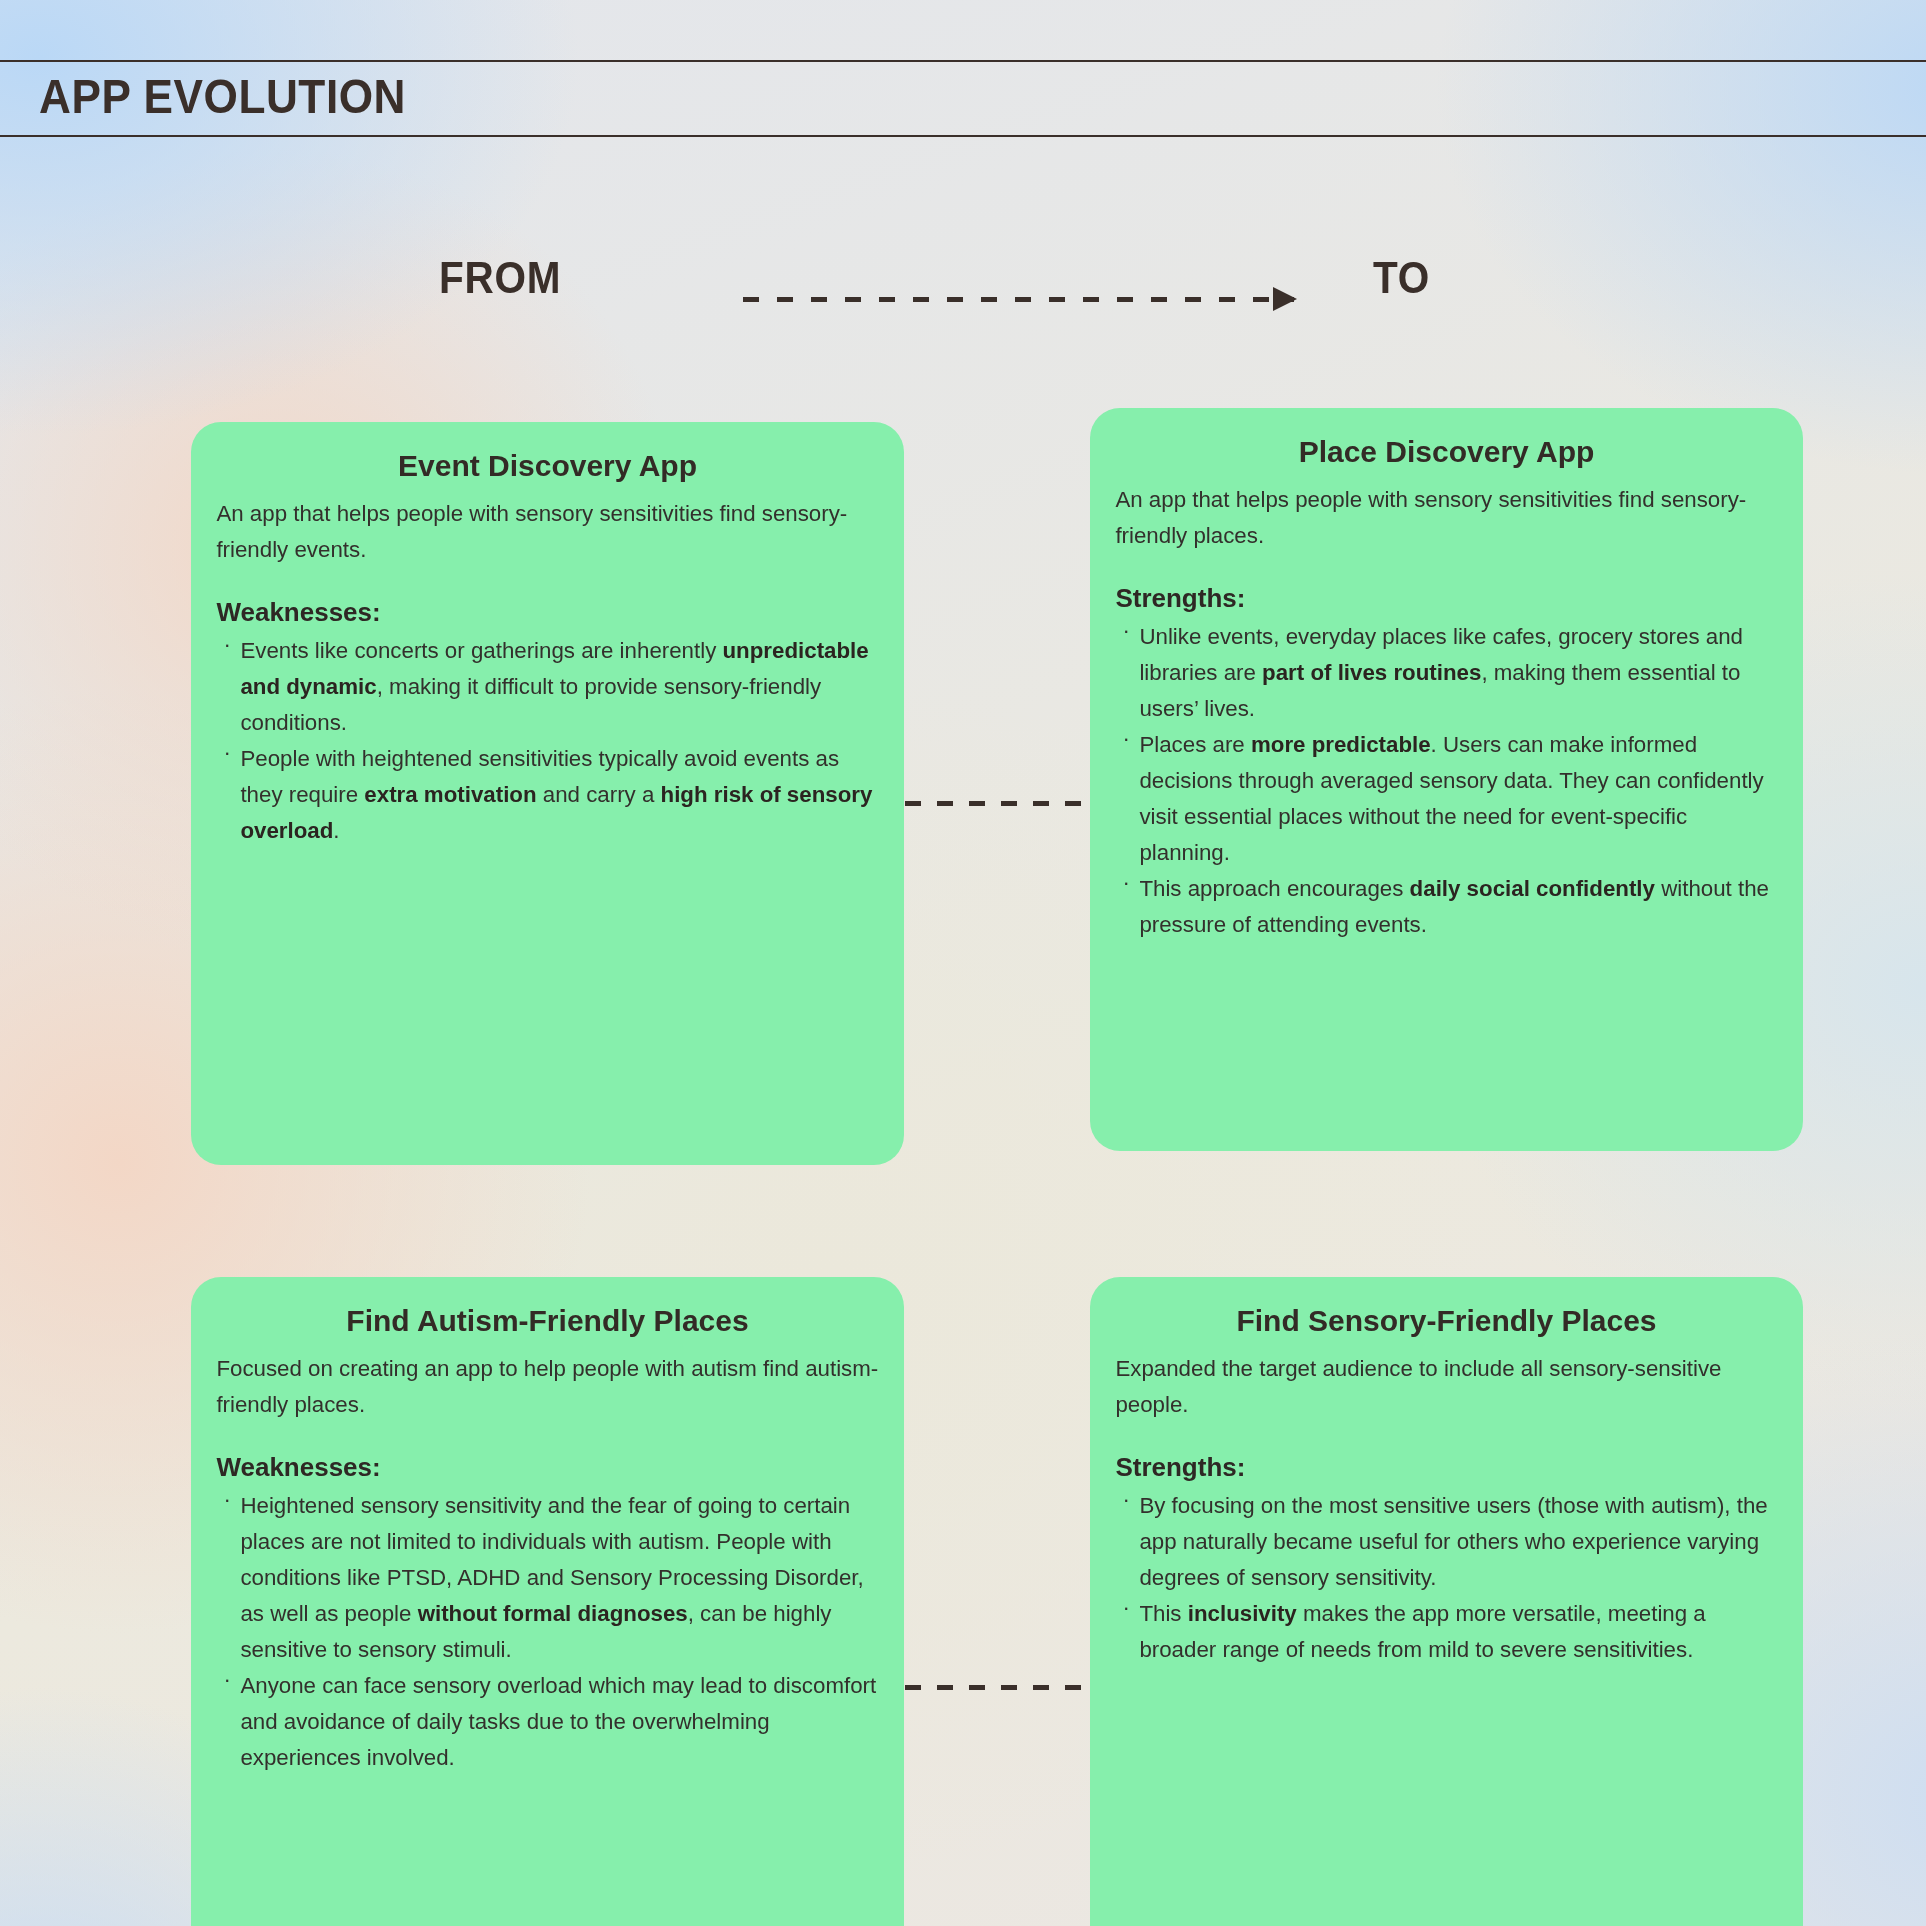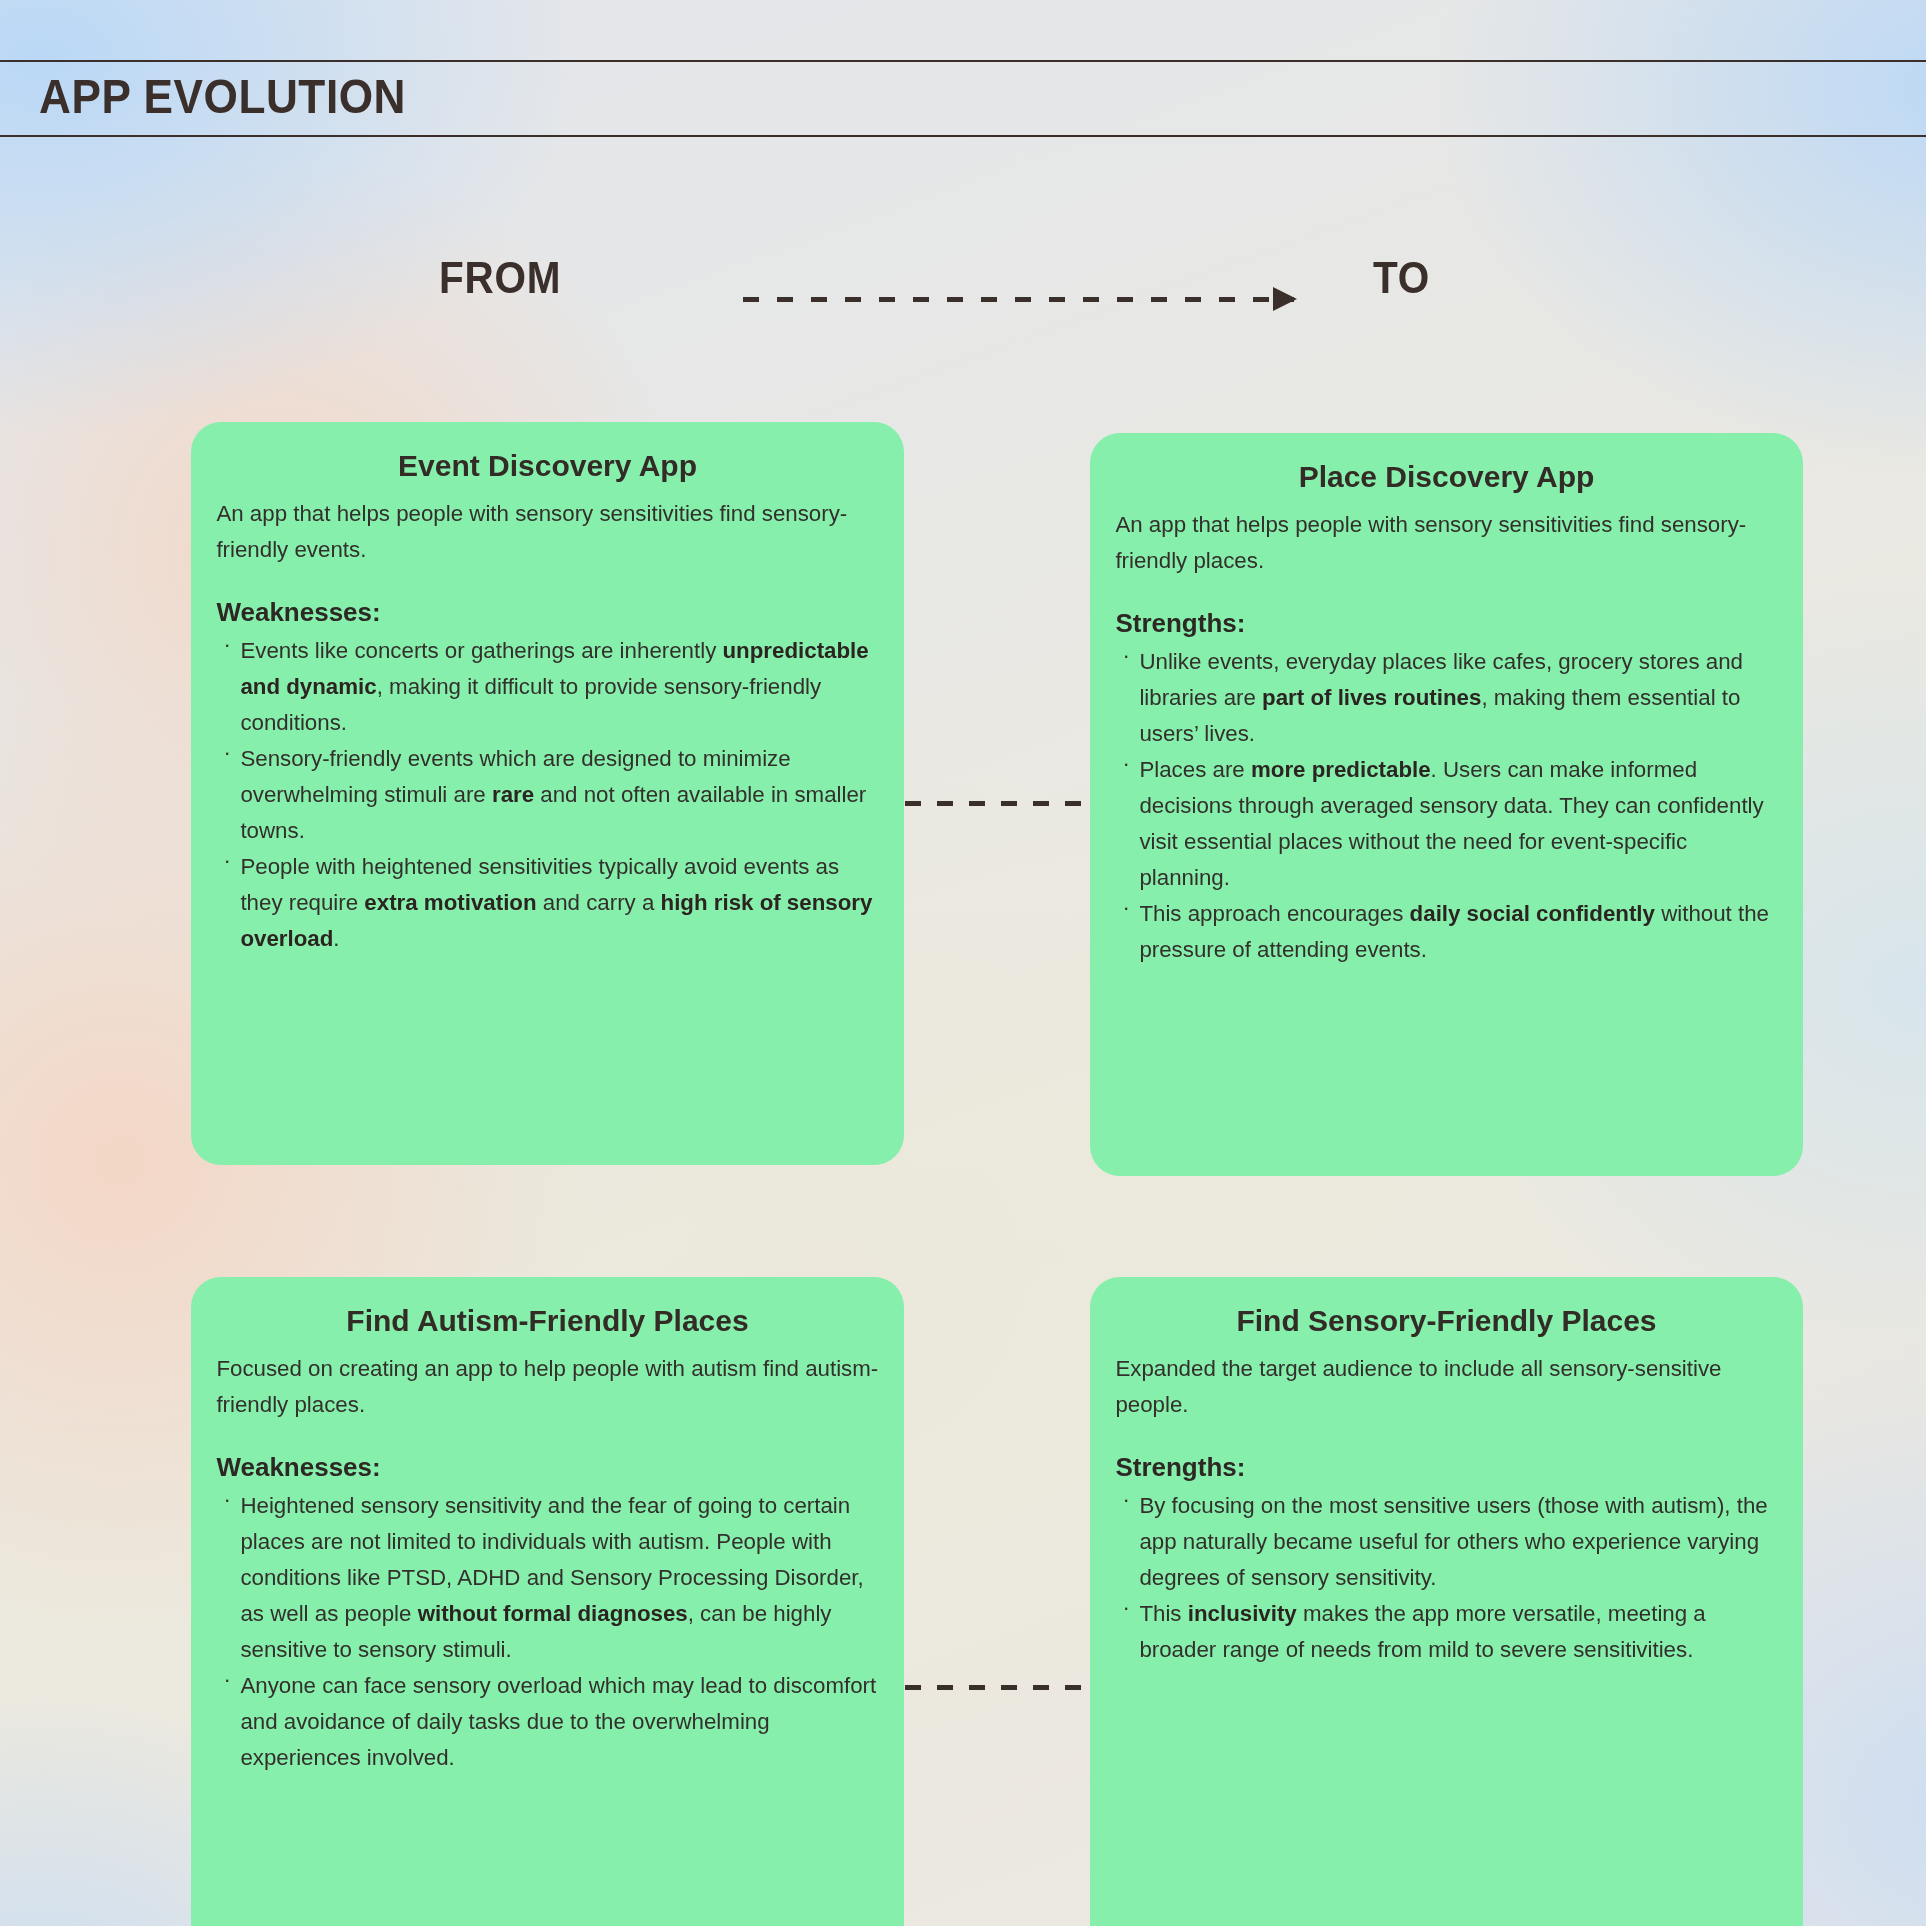--- a/index.html
+++ b/index.html
@@ -103,21 +103,21 @@
   }
   ul.card-bullets > li::before {
     content:"·";
     position:absolute; left:7px; top:-5.4px;
     font-size:22.3px; color:#33302c;
   }
   ul.card-bullets b { font-weight:700; color:#2b2420; }
 
   
   #card-r1c1 { left:191px;  top:422px; width:713px; height:743px; }
-  #card-r1c2 { left:1090px; top:433px; width:713px; height:743px; }
+  #card-r1c2 { left:1090px; top:408px; width:713px; height:743px; }
   #card-r2c1 { left:191px;  top:1277px; width:713px; height:824px; }
   #card-r2c2 { left:1090px; top:1277px; width:713px; height:824px; }
 
   
   .row-connector {
     position:absolute;
     left:905px; width:184px; height:5px;
     background: repeating-linear-gradient(to right,
       #3a2f2a 0px, #3a2f2a 16px, transparent 16px, transparent 32px);
   }
@@ -139,21 +139,20 @@
   <div id="arrow-track"></div>
   <div id="arrow-head"></div>
   <div class="ft-word" id="to-label">TO</div>
 
   <div class="card" id="card-r1c1">
     <div class="card-title">Event Discovery App</div>
     <div class="card-lede">An app that helps people with sensory sensitivities find sensory-friendly events.</div>
     <div class="card-heading">Weaknesses:</div>
     <ul class="card-bullets">
         <li>Events like concerts or gatherings are inherently <b>unpredictable and dynamic</b>, making it difficult to provide sensory-friendly conditions.</li>
-        <li>Sensory-friendly events which are designed to minimize overwhelming stimuli are <b>rare</b> and not often available in smaller towns.</li>
         <li>People with heightened sensitivities typically avoid events as they require <b>extra motivation</b> and carry a <b>high risk of sensory overload</b>.</li>
       </ul>
   </div>
 
   <div class="row-connector" id="connector-row1"></div>
 
   <div class="card" id="card-r1c2">
     <div class="card-title">Place Discovery App</div>
     <div class="card-lede">An app that helps people with sensory sensitivities find sensory-friendly places.</div>
     <div class="card-heading">Strengths:</div>

